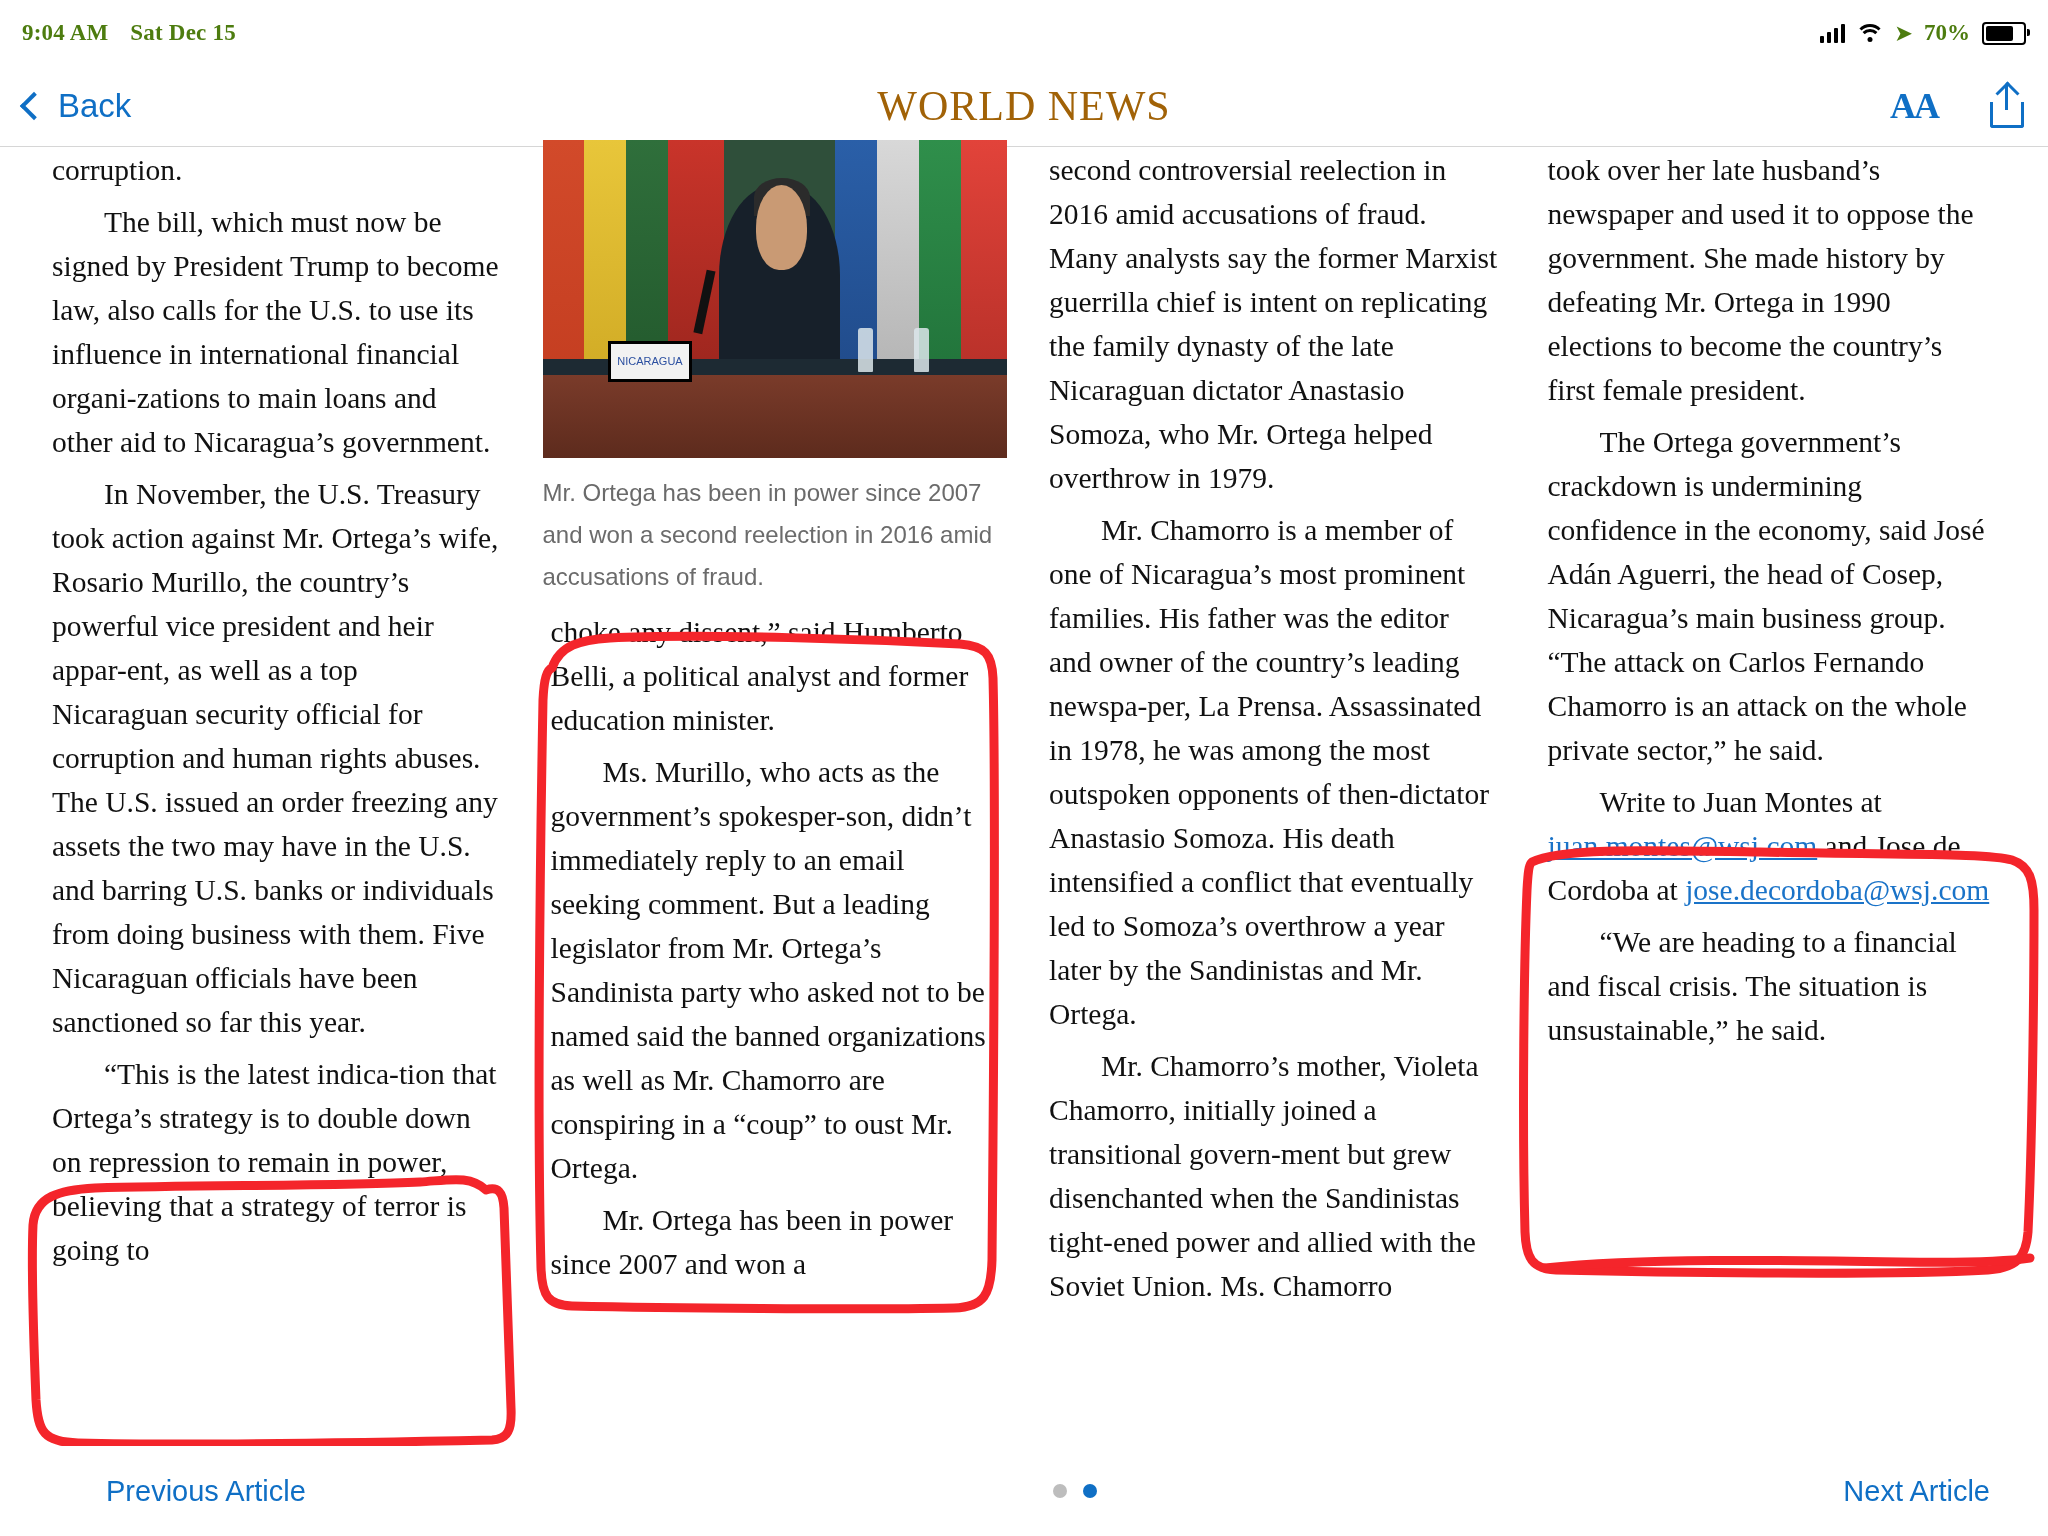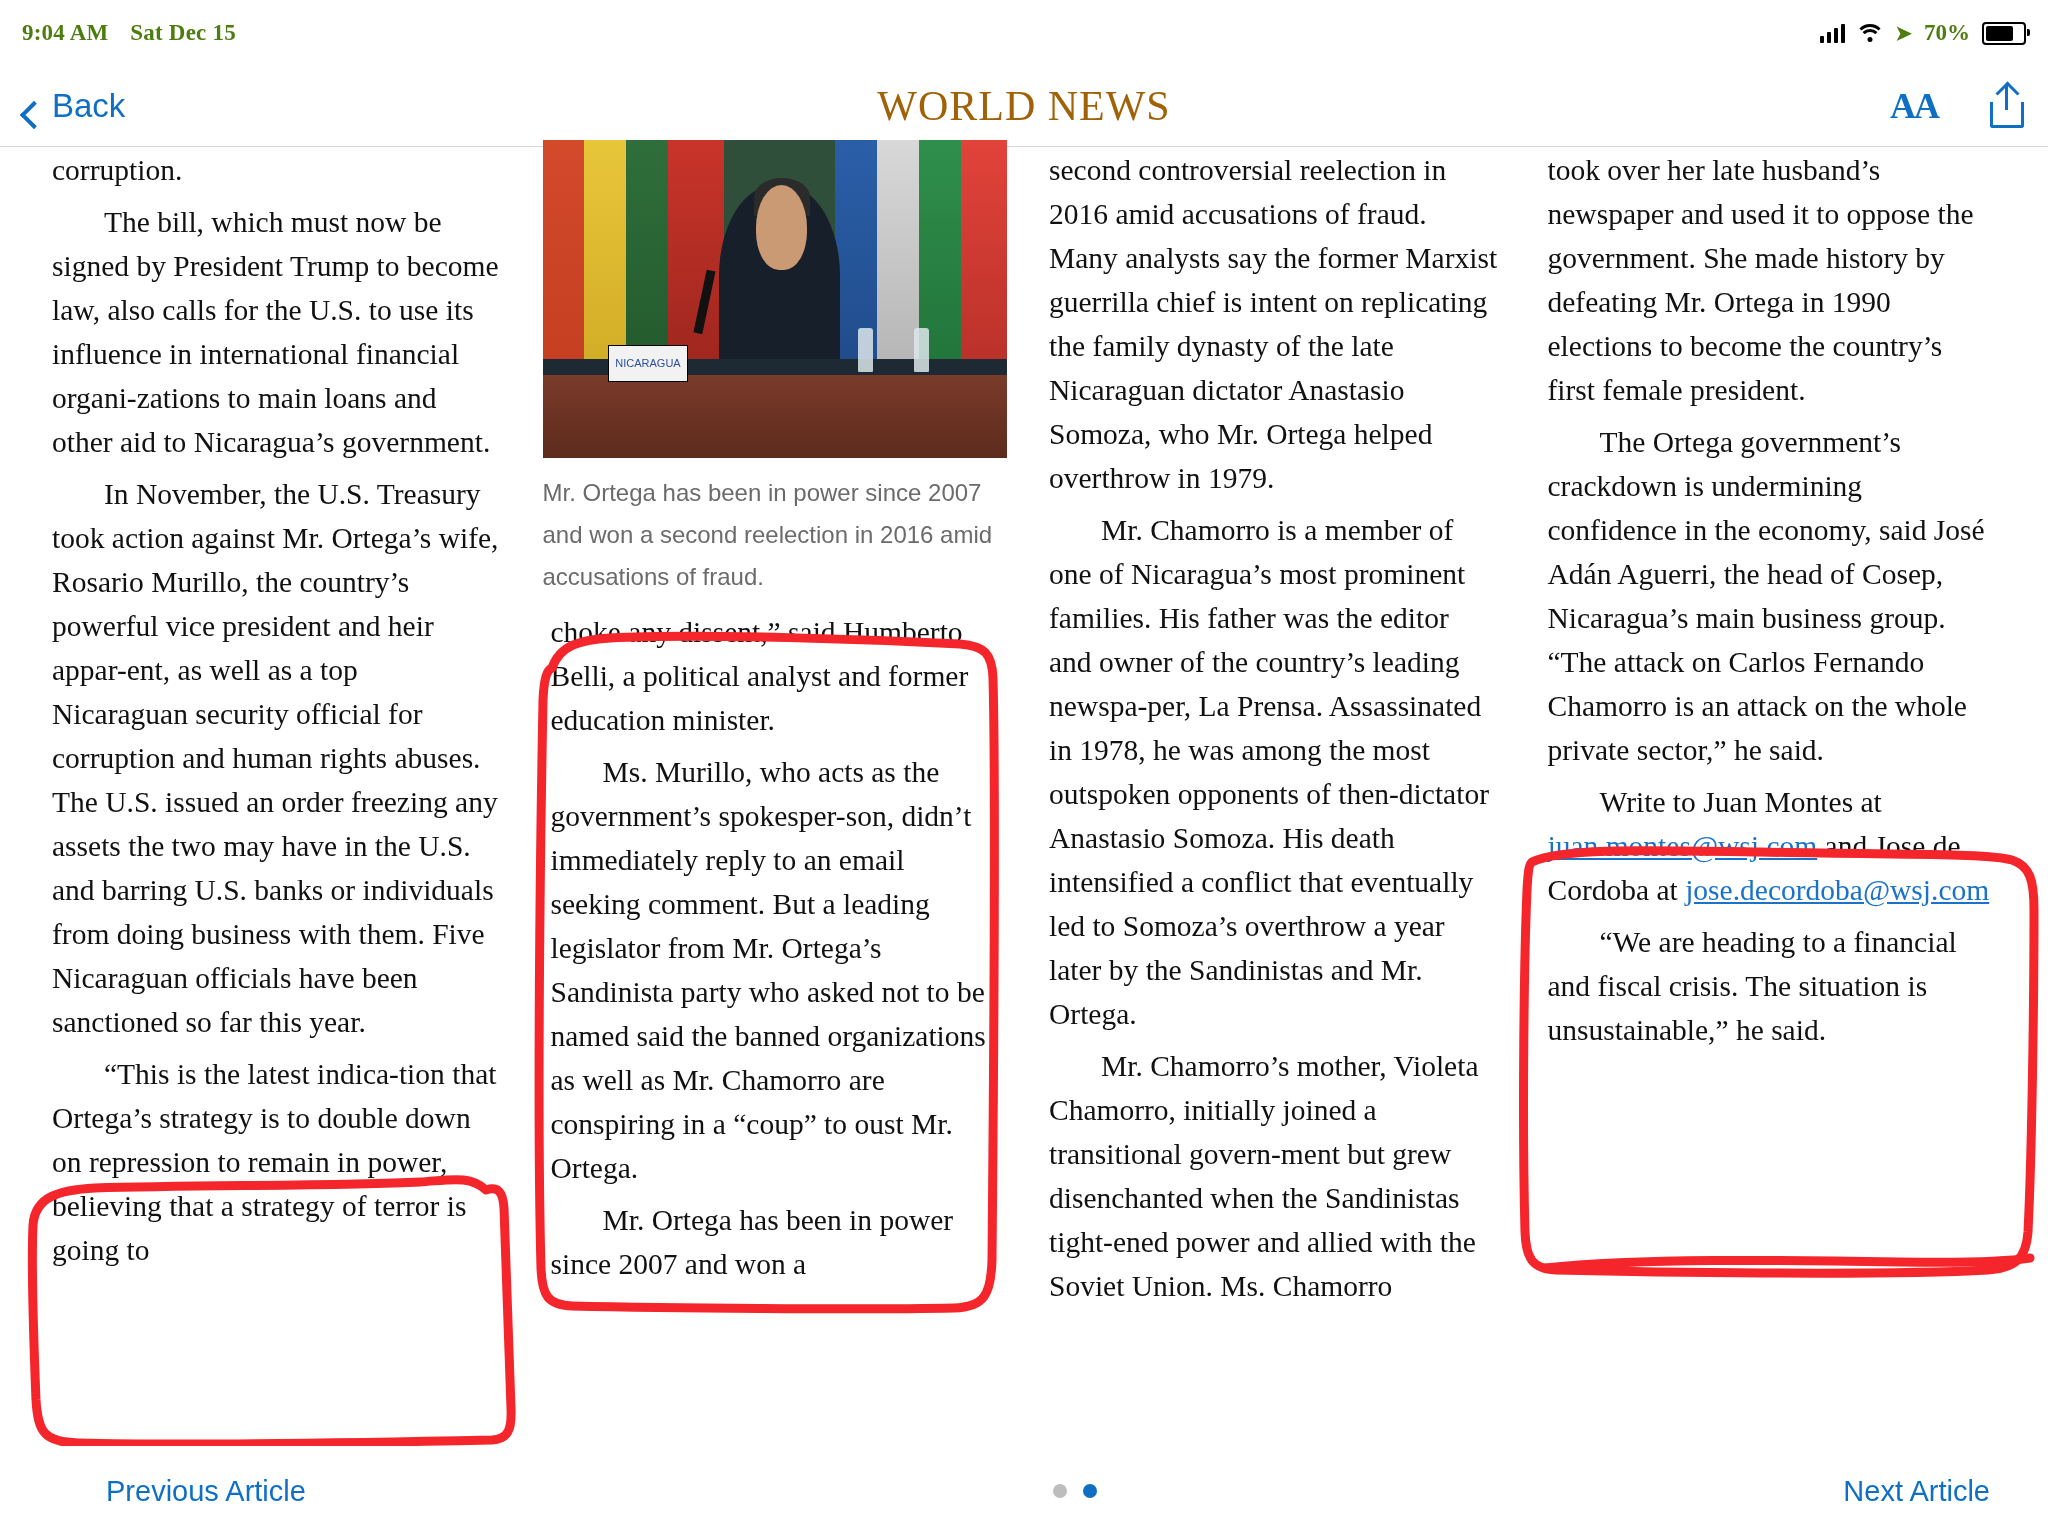--- a/index.html
+++ b/index.html
@@ -67,21 +67,21 @@
   .nav-bar {
     height: 80px;
     display: flex;
     align-items: center;
     padding: 0 24px;
     border-bottom: 1px solid #d6d6d6;
     position: relative;
     background: #fff;
   }
   .back-button {
-    display: flex; align-items: flex-end; gap: 6px;
+    display: flex; align-items: center; gap: 12px;
     color: #0f6fc5; font-family: "Liberation Sans", sans-serif;
     font-size: 33px; cursor: pointer;
   }
   .chevron-left {
     width: 16px; height: 16px; border-left: 4px solid #0f6fc5; border-bottom: 4px solid #0f6fc5;
     transform: rotate(45deg); margin-right: 2px;
   }
   .nav-title {
     position: absolute; left: 50%; transform: translateX(-50%);
     font-family: "Liberation Serif", serif;
@@ -145,21 +145,21 @@
     position: absolute; left: 38%; top: 14%; width: 26%; height: 62%;
     background: #17202a; border-radius: 46% 46% 8% 8%;
   }
   .head-shape {
     position: absolute; left: 46%; top: 14%; width: 11%; height: 27%;
     background: #c99a74; border-radius: 50% 50% 45% 45%;
   }
   .hair { position: absolute; left: 45.5%; top: 12%; width: 12%; height: 12%; background: #2b2b2b; border-radius: 50% 50% 0 0; }
   .nameplate {
     position: absolute; left: 14%; bottom: 24%; width: 17%; height: 11%;
-    background: #f2f2f2; border: 1px solid #000000;
+    background: #f2f2f2; border: 3px solid #000000;
     font-family: "Liberation Sans", sans-serif; font-size: 11px; color: #2b4fa0;
     display: flex; align-items: center; justify-content: center;
   }
   .bottle { position: absolute; width: 3.2%; bottom: 27%; height: 14%; background: rgba(220,230,235,0.85); border-radius: 3px 3px 1px 1px; }
   .mic { position: absolute; left: 34%; top: 41%; width: 2%; height: 20%; background: #111; transform: rotate(12deg); }
   .greenery { position: absolute; left: 0; right: 0; bottom: 0; height: 14%; background: rgba(40,90,50,0.55); }
 
   
   .annotations { position: absolute; inset: 0; pointer-events: none; }
 

